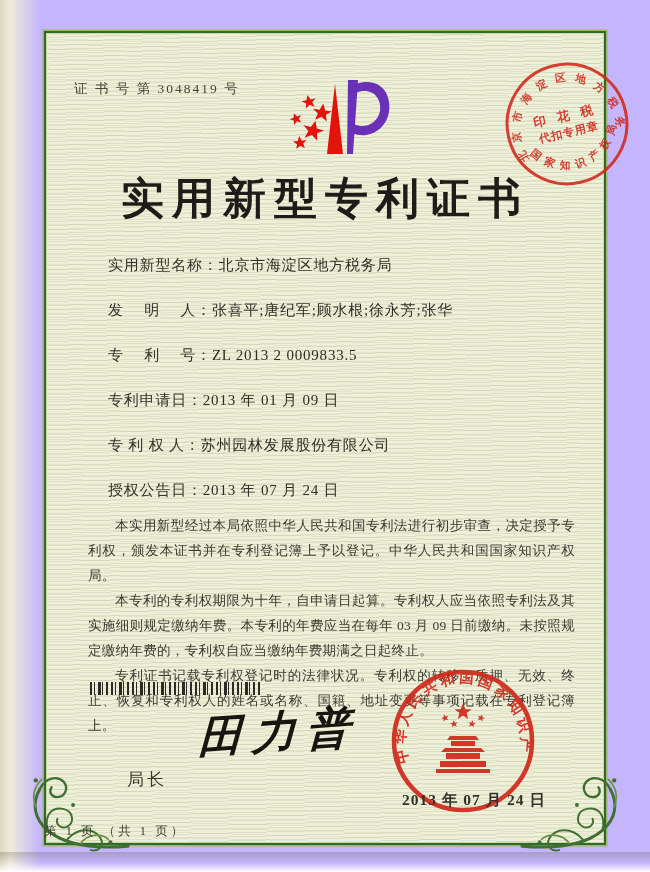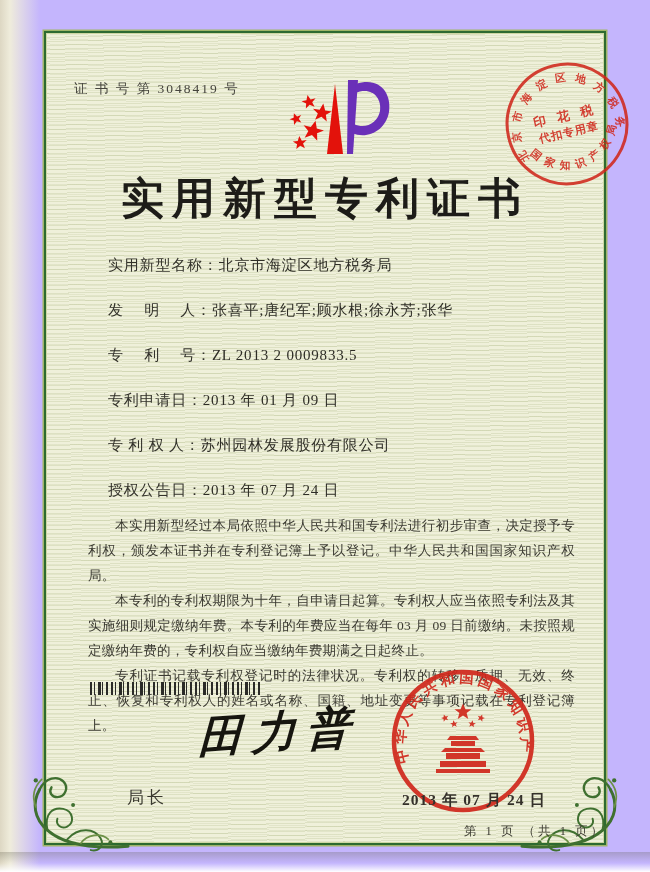--- a/index.html
+++ b/index.html
@@ -62,36 +62,36 @@
   .barcode {
     position:absolute; left:90px; top:682px; width:172px; height:13px; z-index:2;
     background:repeating-linear-gradient(90deg,
       #2b2b28 0 2px,  rgba(0,0,0,0) 2px 4px,
       #2b2b28 4px 5px, rgba(0,0,0,0) 5px 8px,
       #2b2b28 8px 11px, rgba(0,0,0,0) 11px 12px,
       #2b2b28 12px 13px, rgba(0,0,0,0) 13px 16px,
       #2b2b28 16px 18px, rgba(0,0,0,0) 18px 21px);
   }
 
-  .sig-title { position:absolute; left:127px; top:786px; z-index:2; font-size:17px; letter-spacing:3px; color:#3a392f; }
+  .sig-title { position:absolute; left:127px; top:768px; z-index:2; font-size:17px; letter-spacing:3px; color:#3a392f; }
   .sig-name  {
     position:absolute; left:198px; top:703px; z-index:2;
     font-size:44px; font-weight:700; font-style:italic; letter-spacing:10px; color:#16150f;
     transform:rotate(-4deg) skewX(-6deg);
   }
 
   .office-seal { position:absolute; left:388px; top:666px; width:150px; height:150px; z-index:3; opacity:.92; }
   .seal-date {
     position:absolute; left:402px; top:790px; width:160px; z-index:4;
     font-size:15.5px; font-weight:600; letter-spacing:1px; color:#34302a;
   }
 
   .footer {
     position:absolute; left:44px; top:823px; width:562px; z-index:2;
-    text-align:right; font-size:12.5px; letter-spacing:3px; color:#3c3b32;
+    text-align:left; font-size:12.5px; letter-spacing:3px; color:#3c3b32;
   }
 
   .flourish { position:absolute; width:112px; height:108px; z-index:2; }
   .fl-bl { left:22px;  top:748px; }
   .fl-br { left:516px; top:748px; transform:scaleX(-1); }
 
   .seal-ring-text { font-size:14.5px; font-weight:700; letter-spacing:2px; }
   .tax-arc-text   { font-size:10.5px; font-weight:700; }
   .tax-center-1   { font-size:12.5px; font-weight:700; letter-spacing:4px; }
   .tax-center-2   { font-size:11px;   font-weight:700; letter-spacing:1px; }

